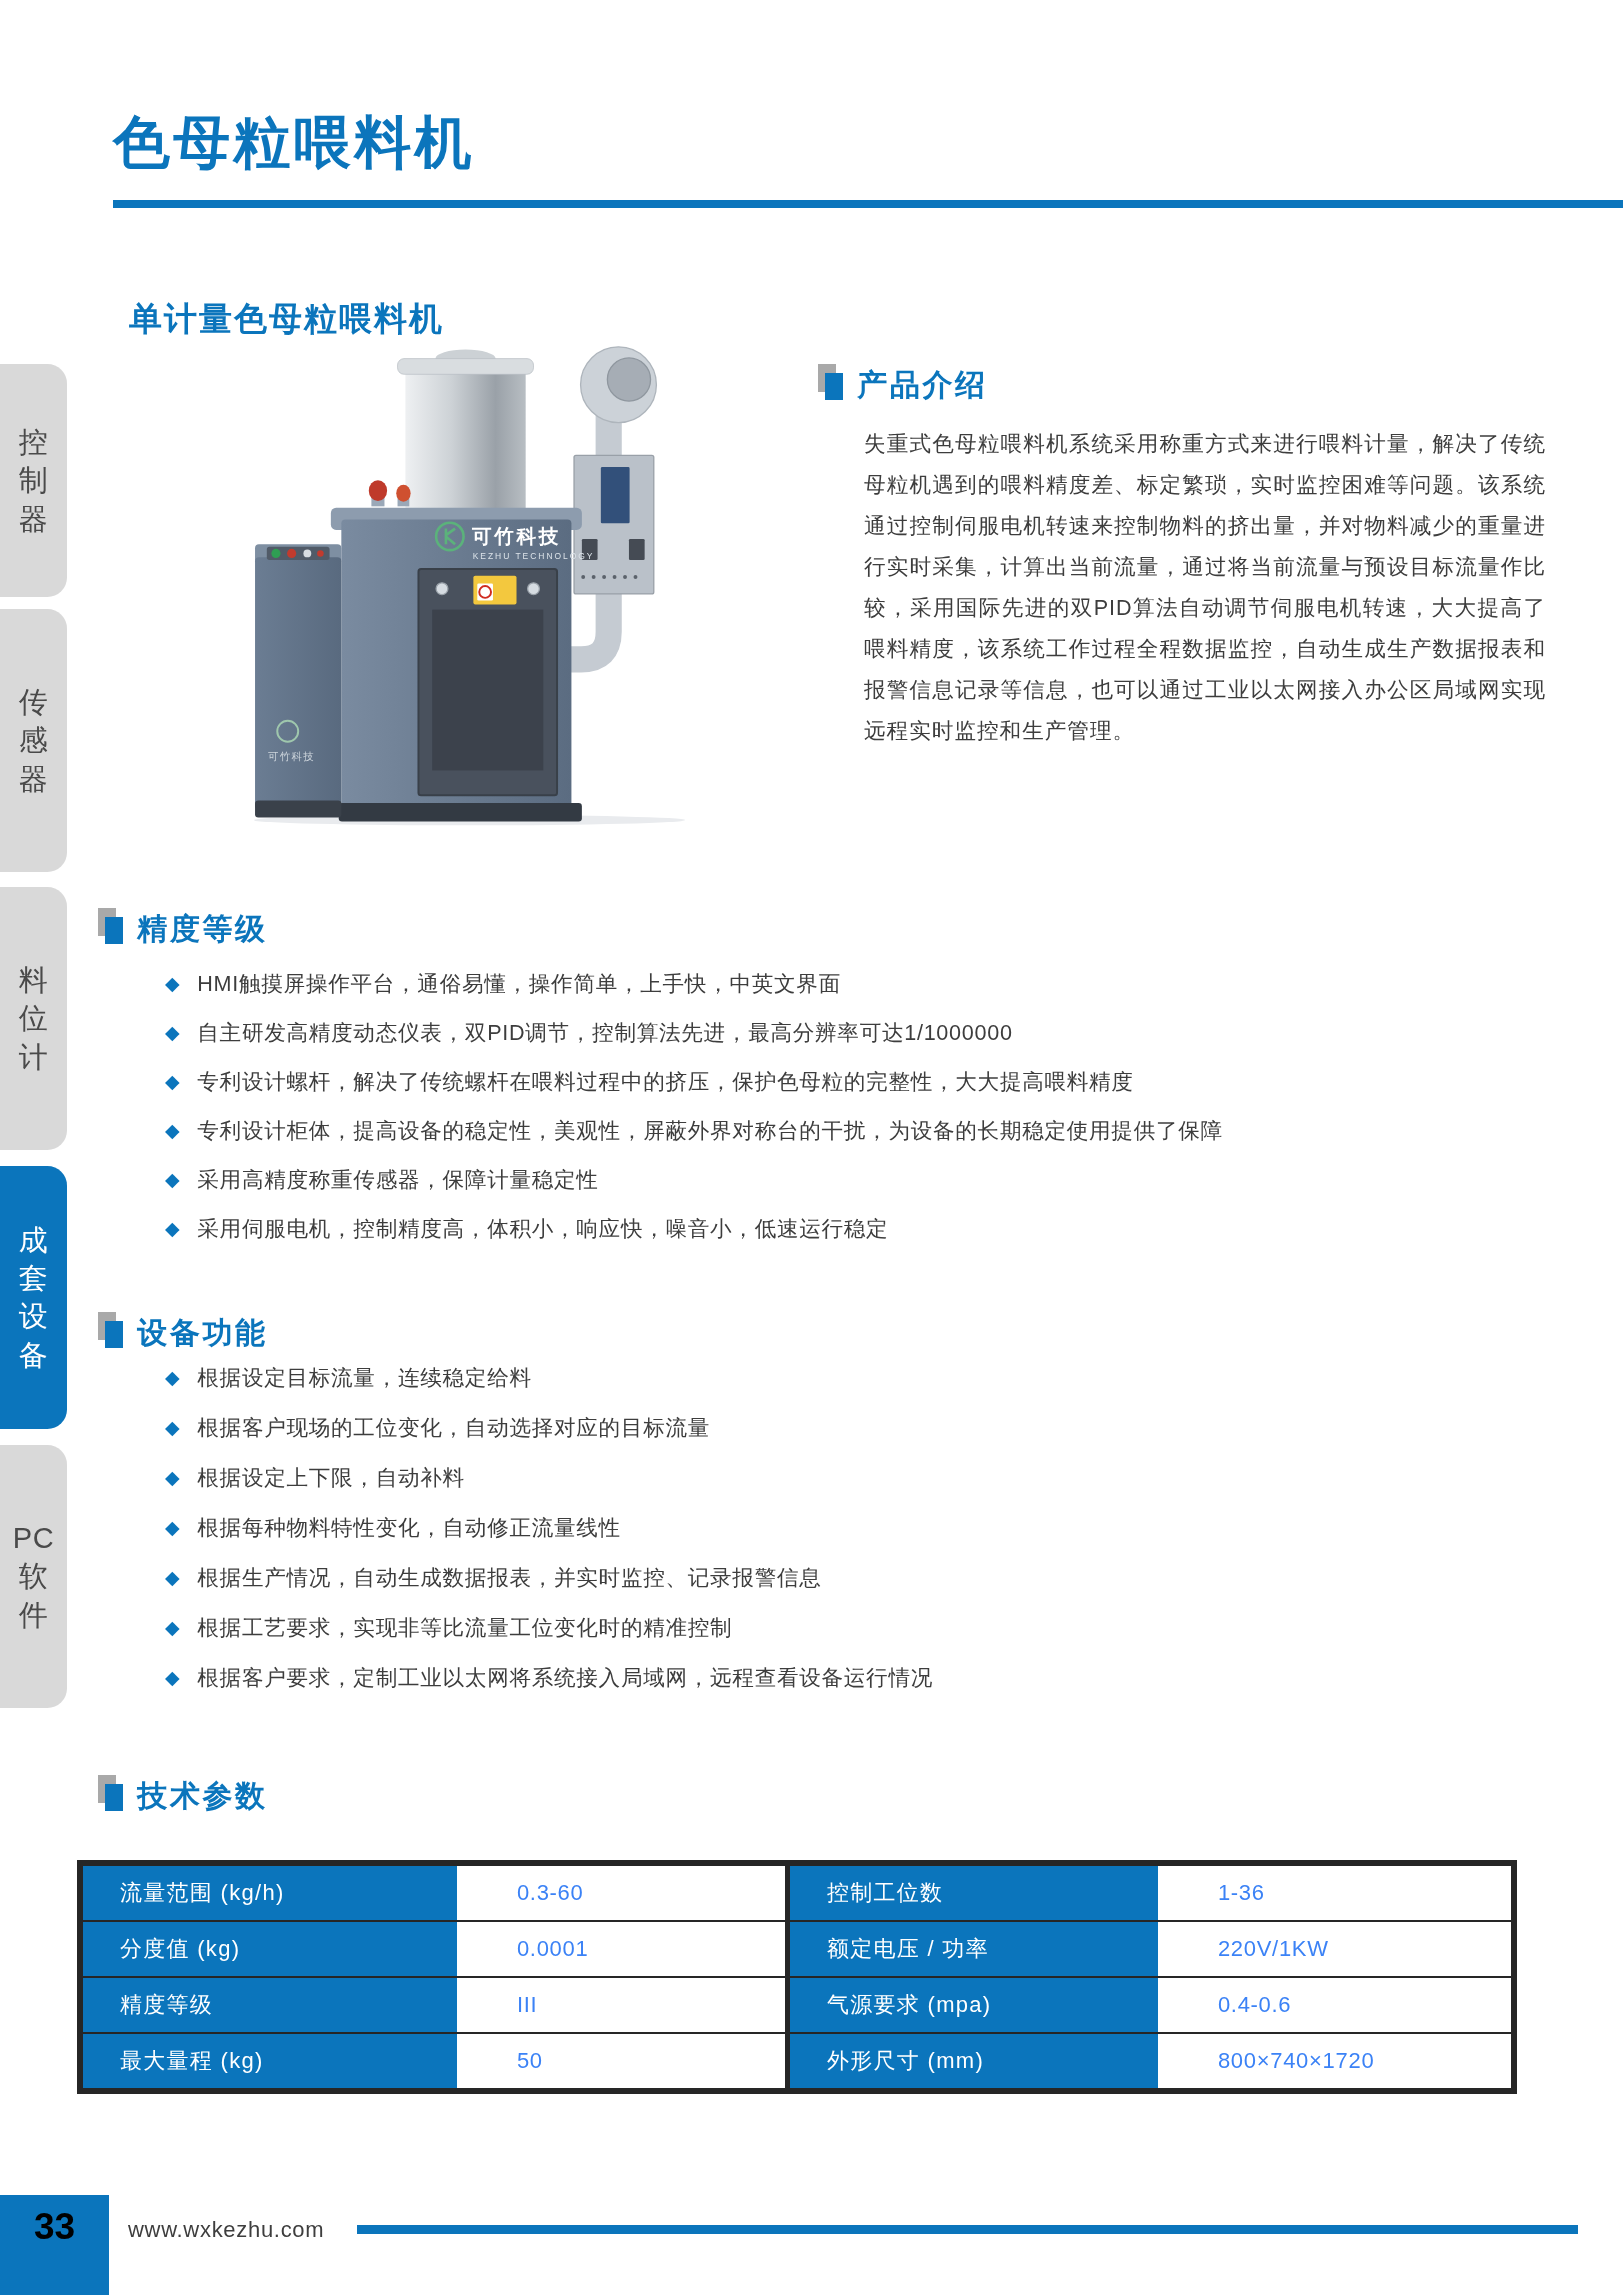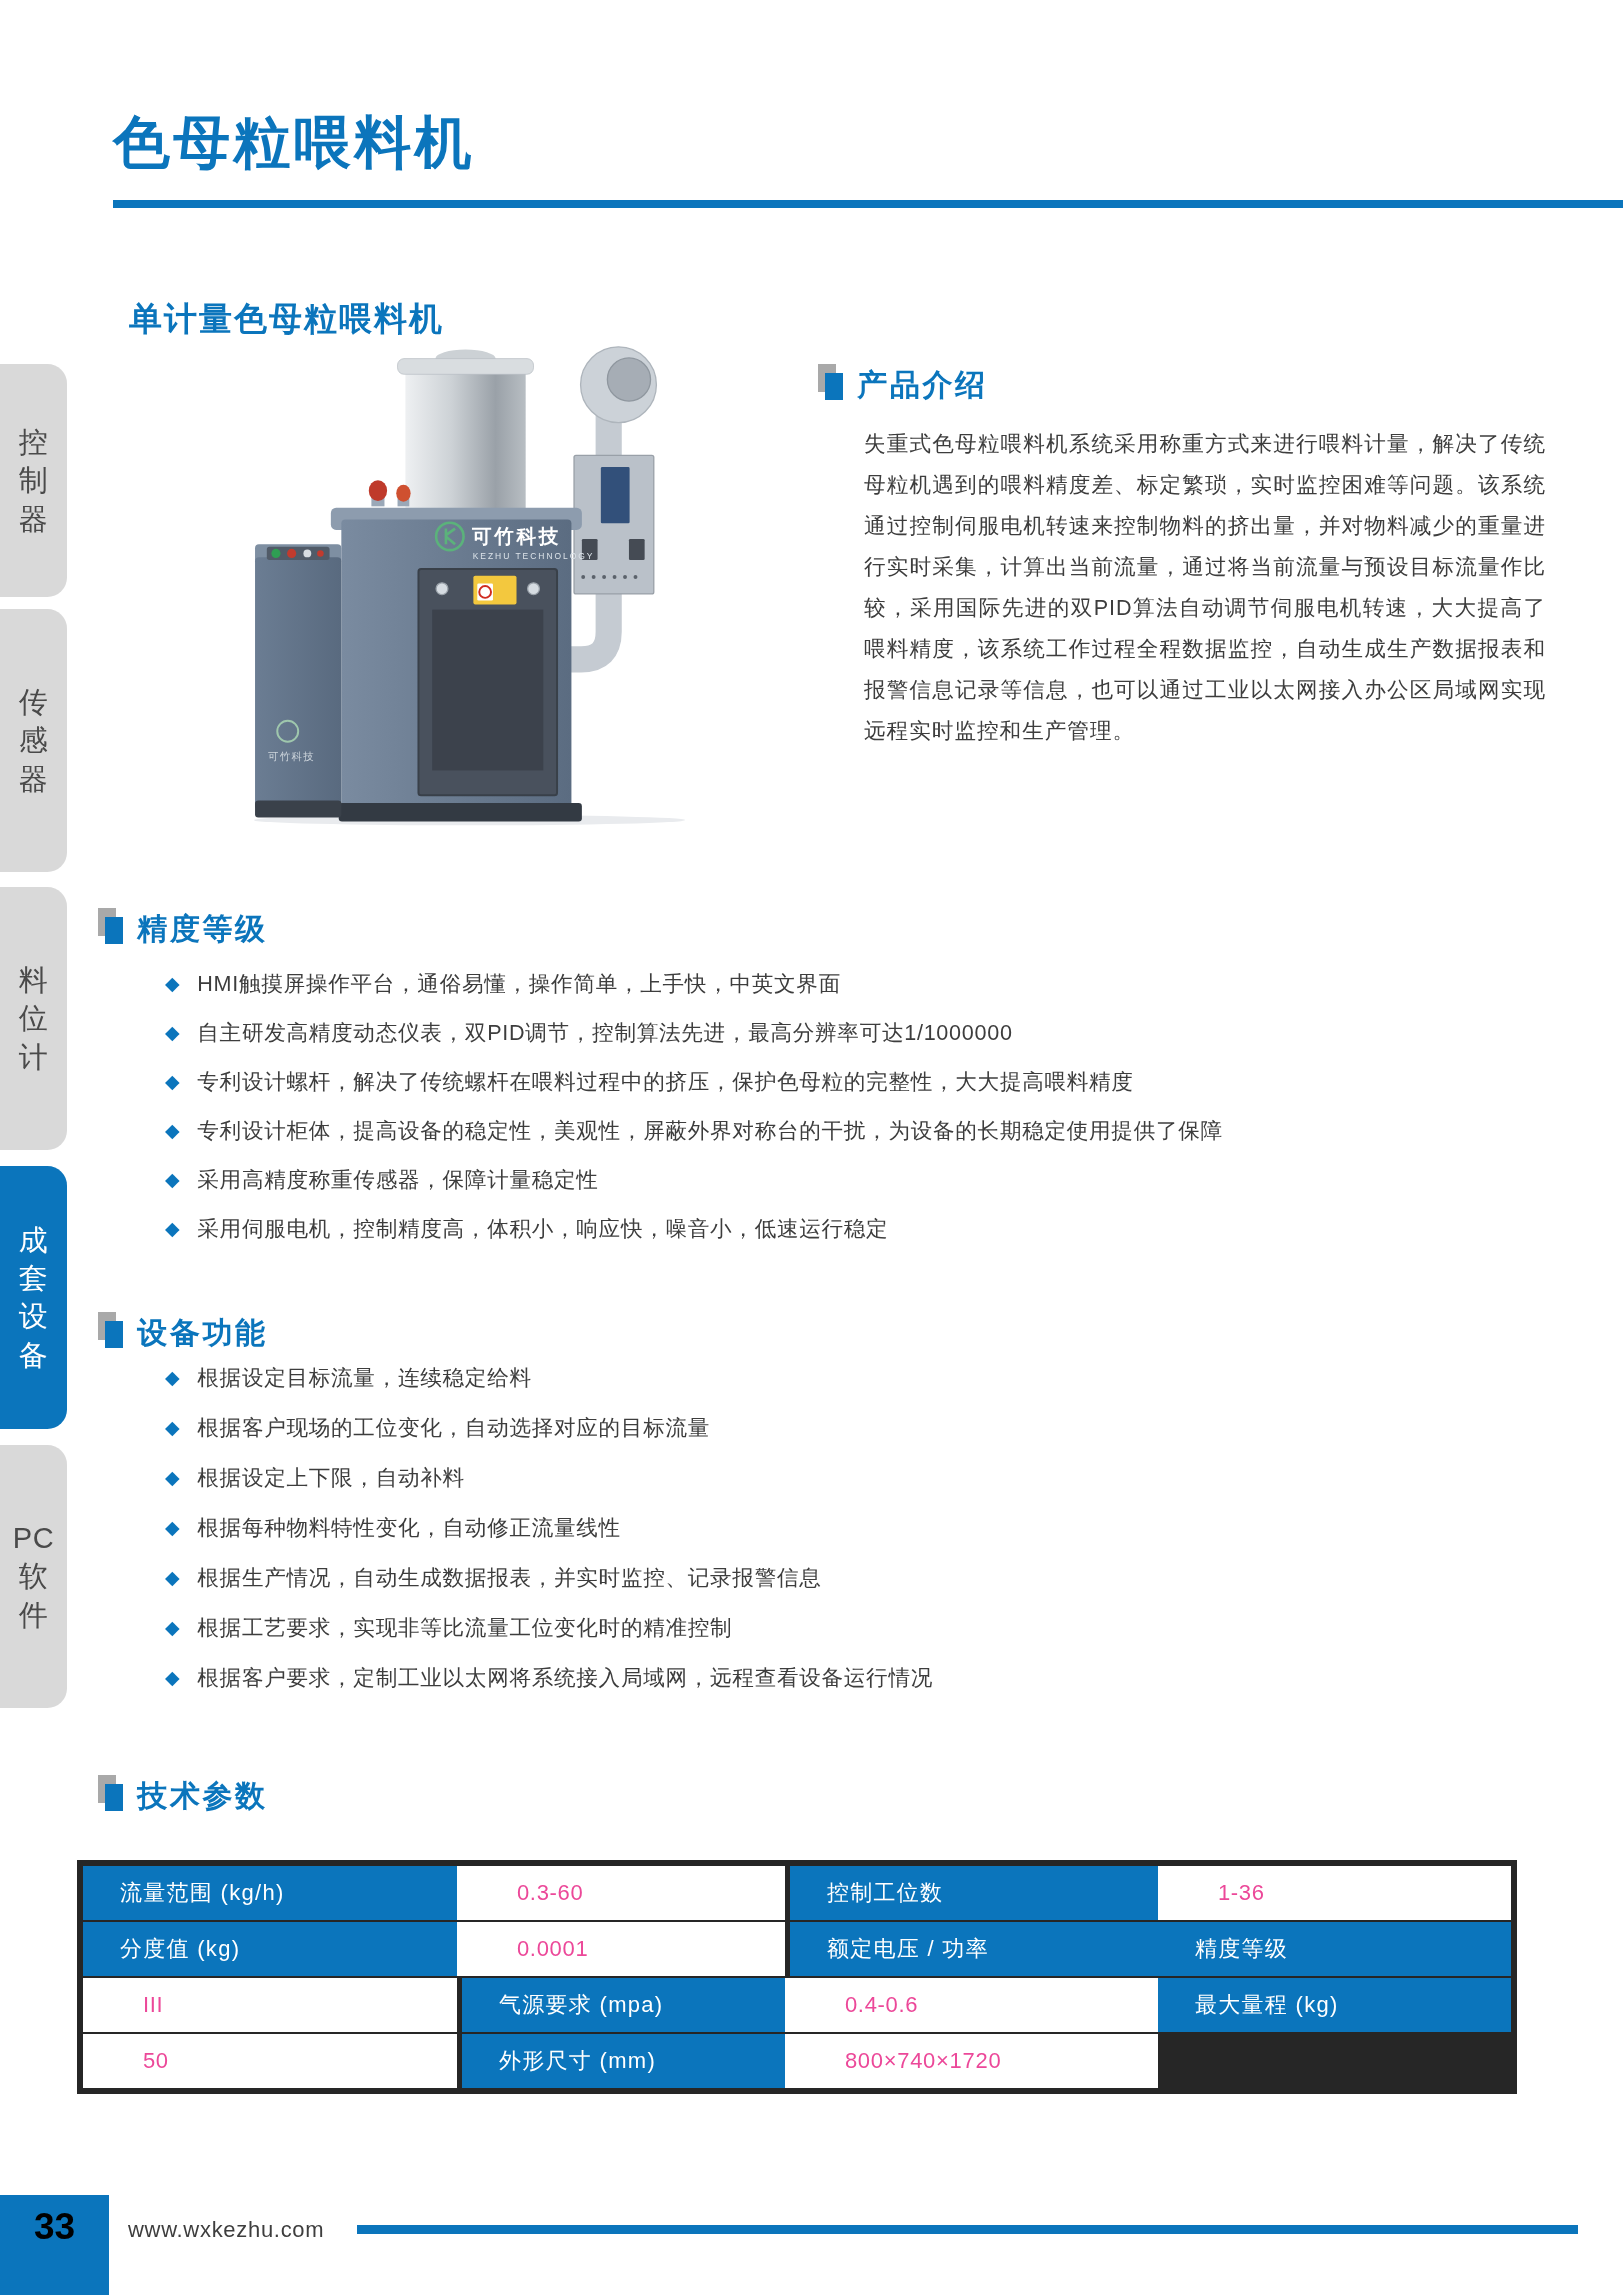--- a/index.html
+++ b/index.html
@@ -30,21 +30,21 @@
   .bullet-list{position:absolute; left:165px;}
   .bullet-item{display:flex; align-items:center; font-size:21.6px; color:var(--ink); letter-spacing:0.7px; white-space:nowrap;}
   .bullet-item .dm{color:var(--blue); font-size:19px; margin-right:17px; line-height:1;}
 
   
   .specs-table{left:77px; top:1840px; display:grid;
     grid-template-columns:374px 328px 373px 353px; grid-auto-rows:54px;
     row-gap:2px; background:#262626; padding:5.9px;margin-top:20px;}
   .cell{display:flex; align-items:center; font-size:22px;}
   .cell.lab{background:var(--blue); color:#ffffff; padding-left:37px; letter-spacing:1.3px;}
-  .cell.val{background:#ffffff; color:#ec4899; padding-left:60px; letter-spacing:0.7px;}
+  .cell.val{background:#ffffff; color:#3b82f6; padding-left:60px; letter-spacing:0.7px;}
   .cell.sep{border-left:5.9px solid #262626;}
 
   
   .side-tab{position:absolute; left:0; width:67px; background:var(--tabgray);
     border-radius:0 19.6px 19.6px 0; display:flex; flex-direction:column;
     align-items:center; justify-content:center; gap:7.9px;
     font-size:29px; color:#4a4a4a; cursor:pointer;}
   .side-tab div{line-height:1.05; letter-spacing:0.7px;}
   .side-tab.active{background:var(--blue); color:#ffffff;}
 
@@ -260,20 +260,21 @@
   <h3>技术参数</h3>
 </div>
 <div class="abs specs-table">
     <div class="cell lab">流量范围 (kg/h)</div>
     <div class="cell val">0.3-60</div>
     <div class="cell lab sep">控制工位数</div>
     <div class="cell val">1-36</div>
     <div class="cell lab">分度值 (kg)</div>
     <div class="cell val">0.0001</div>
     <div class="cell lab sep">额定电压 / 功率</div>
+    <div class="cell val">220V/1KW</div>
     <div class="cell lab">精度等级</div>
     <div class="cell val">III</div>
     <div class="cell lab sep">气源要求 (mpa)</div>
     <div class="cell val">0.4-0.6</div>
     <div class="cell lab">最大量程 (kg)</div>
     <div class="cell val">50</div>
     <div class="cell lab sep">外形尺寸 (mm)</div>
     <div class="cell val">800×740×1720</div>
   </div>
 

